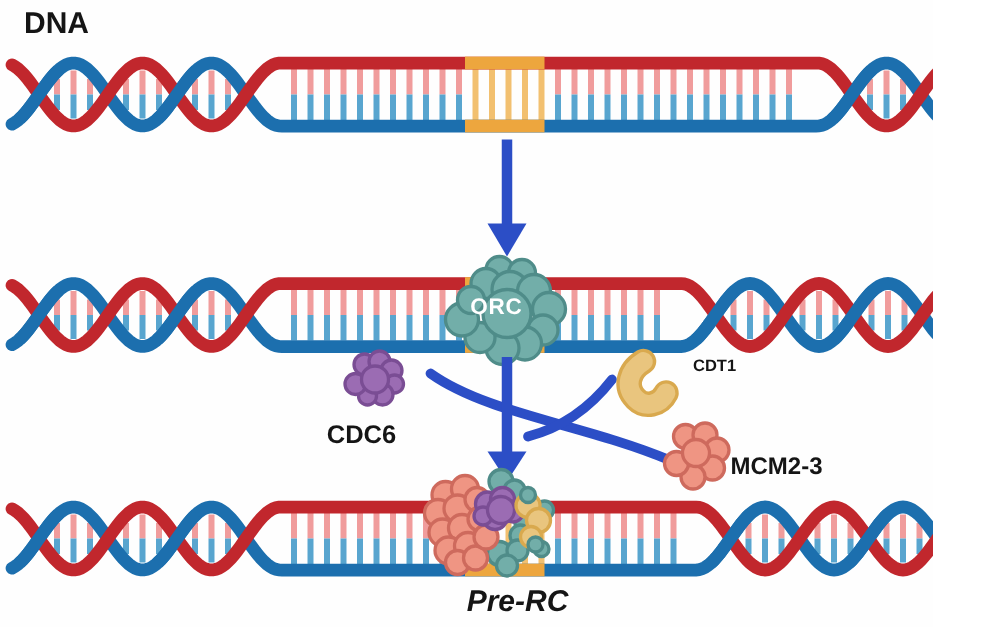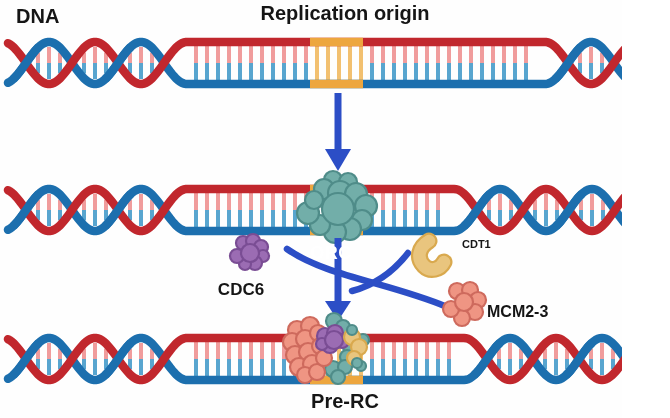--- a/index.html
+++ b/index.html
@@ -15,25 +15,25 @@
     position:absolute;
     font-weight:bold;
     color:#151515;
     white-space:nowrap;
     line-height:1.1;
   }
   .ctr{transform:translateX(-50%);}
   .lbl-dna{left:16px;top:5px;font-size:20px;}
   .lbl-title{left:345px;top:2px;font-size:20px;}
   .lbl-licensing{left:8px;top:150px;font-size:21px;}
-  .lbl-orc{left:331px;top:197px;font-size:18px;color:#FFFFFF;letter-spacing:.5px;margin-top:47px;}
+  .lbl-orc{left:331px;top:197px;font-size:15px;color:#FFFFFF;letter-spacing:.5px;}
   .lbl-cdc6{left:241px;top:281px;font-size:17px;}
   .lbl-cdt1{left:462px;top:238px;font-size:11px;}
   .lbl-mcm{left:487px;top:303px;font-size:16px;}
-  .lbl-prerc{left:345px;top:390px;font-size:20px;}
+  .lbl-prerc{left:345px;top:390px;font-size:20px;font-style:italic;}
 </style>
 </head>
 <body>
 
 <div class="stage">
   <svg class="diagram" id="diagram" width="670" height="418" viewBox="0 0 670 418">
       <g>
         <rect x="36" y="52.6524447501594" width="4" height="10.347555249840605" fill="#F09C9C"></rect>
         <rect x="36" y="63" width="4" height="10.347555249840605" fill="#58A5CF"></rect>
         <rect x="47" y="47" width="4" height="16" fill="#F09C9C"></rect>
@@ -404,19 +404,18 @@
           <circle cx="354" cy="358" r="7" fill="#E9C57E" stroke="#D9A94E" stroke-width="2.2"></circle>
         </g>
         <g>
           <circle cx="352" cy="330" r="5" fill="#72AEA9" stroke="#4F8C89" stroke-width="2.2"></circle>
           <circle cx="357" cy="363" r="5" fill="#72AEA9" stroke="#4F8C89" stroke-width="2.2"></circle>
         </g>
       </g>
     </svg>
 
   <div class="lbl lbl-dna">DNA</div>
-  <div class="lbl lbl-title ctr">Replication origin</div>
   <div class="lbl lbl-orc ctr">ORC</div>
   <div class="lbl lbl-cdc6 ctr">CDC6</div>
   <div class="lbl lbl-cdt1">CDT1</div>
   <div class="lbl lbl-mcm">MCM2-3</div>
   <div class="lbl lbl-prerc ctr">Pre-RC</div>
 </div>
 
 </body></html>

